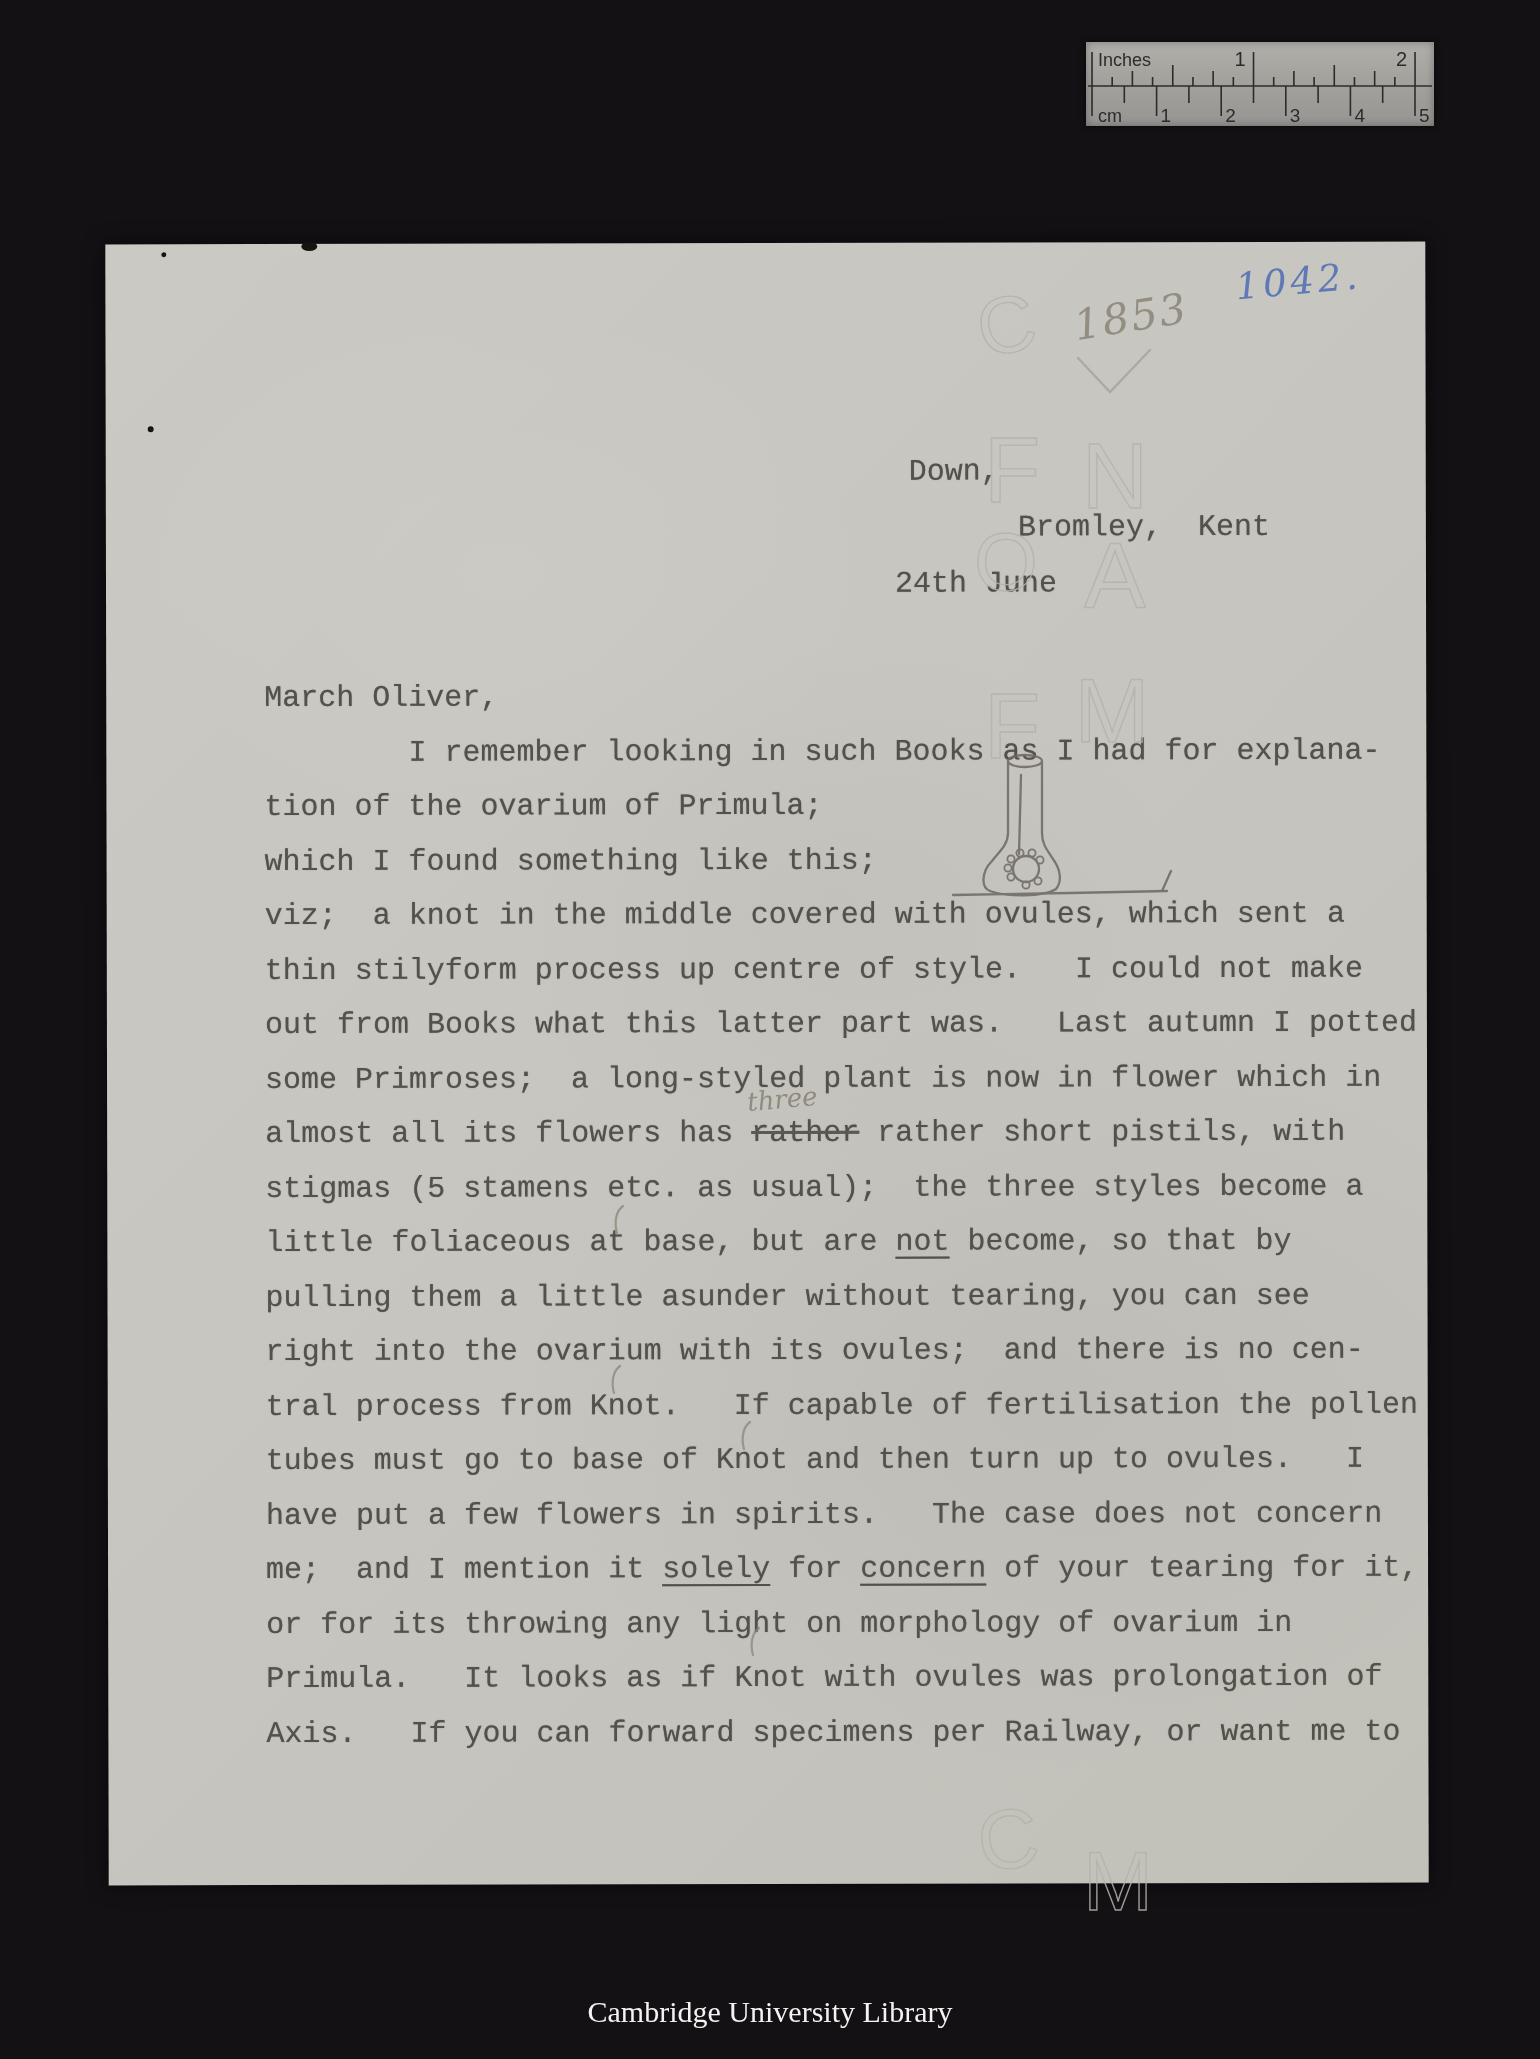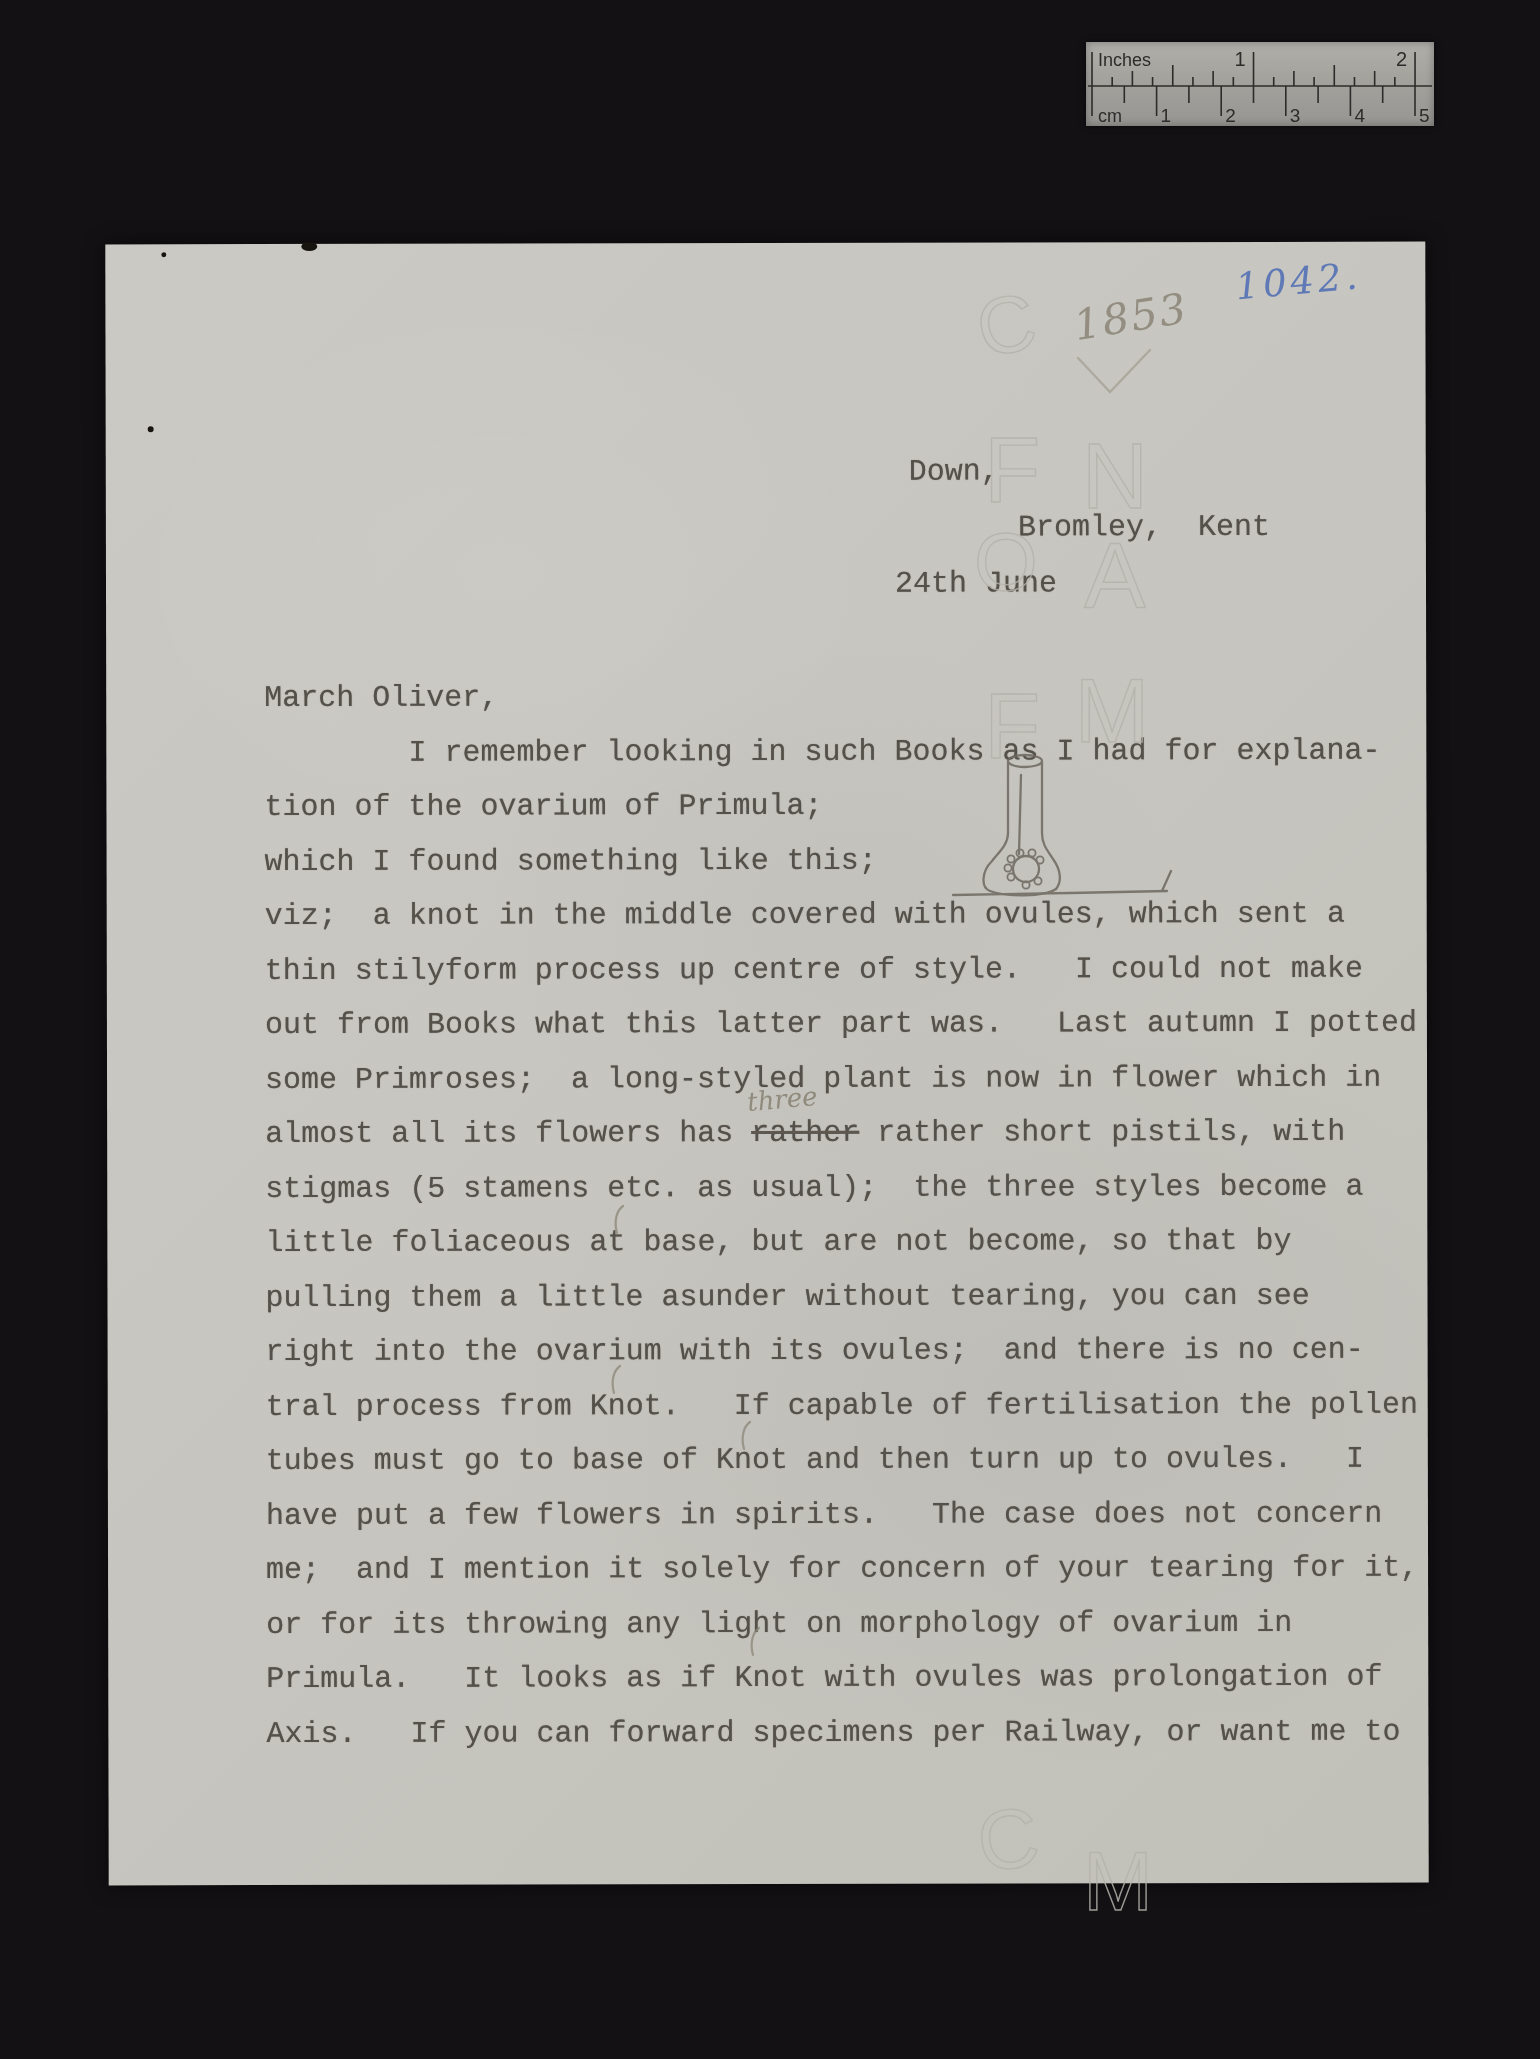--- a/index.html
+++ b/index.html
@@ -19,21 +19,21 @@
          transform:rotate(-0.12deg);
          box-shadow:0 0 20px rgba(0,0,0,.65);}
   .blem{position:absolute;background:#17140f;border-radius:50%;}
   
   .addr-line,.tline{font-family:"Liberation Mono","DejaVu Sans Mono",monospace;
         font-size:30px;color:#54504a;white-space:pre;
         text-shadow:0 0 1px rgba(72,67,60,.55);}
   .addr-line{position:absolute;}
   .letter-body{position:absolute;left:158px;top:437px;width:1200px;height:1180px;}
   .tline{position:absolute;left:0;line-height:34px;}
-  .tline span.u{text-underline-offset:7px;text-decoration-thickness:2px;}
+  .tline span.u{text-decoration:underline;text-underline-offset:7px;text-decoration-thickness:2px;}
   .tline span.strike{text-decoration:line-through;text-decoration-thickness:2.5px;
         text-decoration-color:#5d5850;}
   
   .hand{position:absolute;font-family:"DejaVu Serif",serif;font-style:italic;color:#8b8577;}
   .anno-year{left:968px;top:50px;font-size:42px;letter-spacing:2px;transform:rotate(-9deg);opacity:.85;}
   .anno-cat{left:1130px;top:18px;font-size:37px;color:#5f79b6;letter-spacing:4px;transform:rotate(-5deg);}
   .anno-three{left:640px;top:841px;font-size:26px;transform:rotate(-5deg);opacity:.9;}
   
   .overlay{position:absolute;left:0;top:0;width:1540px;height:2059px;pointer-events:none;}
   
@@ -163,13 +163,14 @@
         <text x="1118" y="1910" font-size="84" text-anchor="middle" fill="none" stroke="#b4b3ab" stroke-width="1.4" opacity="0.85" font-family="&quot;Liberation Sans&quot;,sans-serif" transform="rotate(0 1118 1910)">M</text>
       </g>
     <g id="pmark-layer">
         <path d="M617,1233 C614,1222 616,1211 623,1206" stroke="#8b8577" stroke-width="2.2" fill="none" opacity="0.75" stroke-linecap="round"></path>
         <path d="M614,1393 C611,1382 613,1371 620,1366" stroke="#8b8577" stroke-width="2.2" fill="none" opacity="0.75" stroke-linecap="round"></path>
         <path d="M744,1449 C741,1438 743,1427 750,1422" stroke="#8b8577" stroke-width="2.2" fill="none" opacity="0.75" stroke-linecap="round"></path>
         <path d="M753,1655 C750,1644 752,1633 759,1628" stroke="#8b8577" stroke-width="2.2" fill="none" opacity="0.75" stroke-linecap="round"></path>
       </g>
   </svg>
 
+  <div class="credit credit1">Cambridge University Library</div>
 </div>
 
 </body></html>

